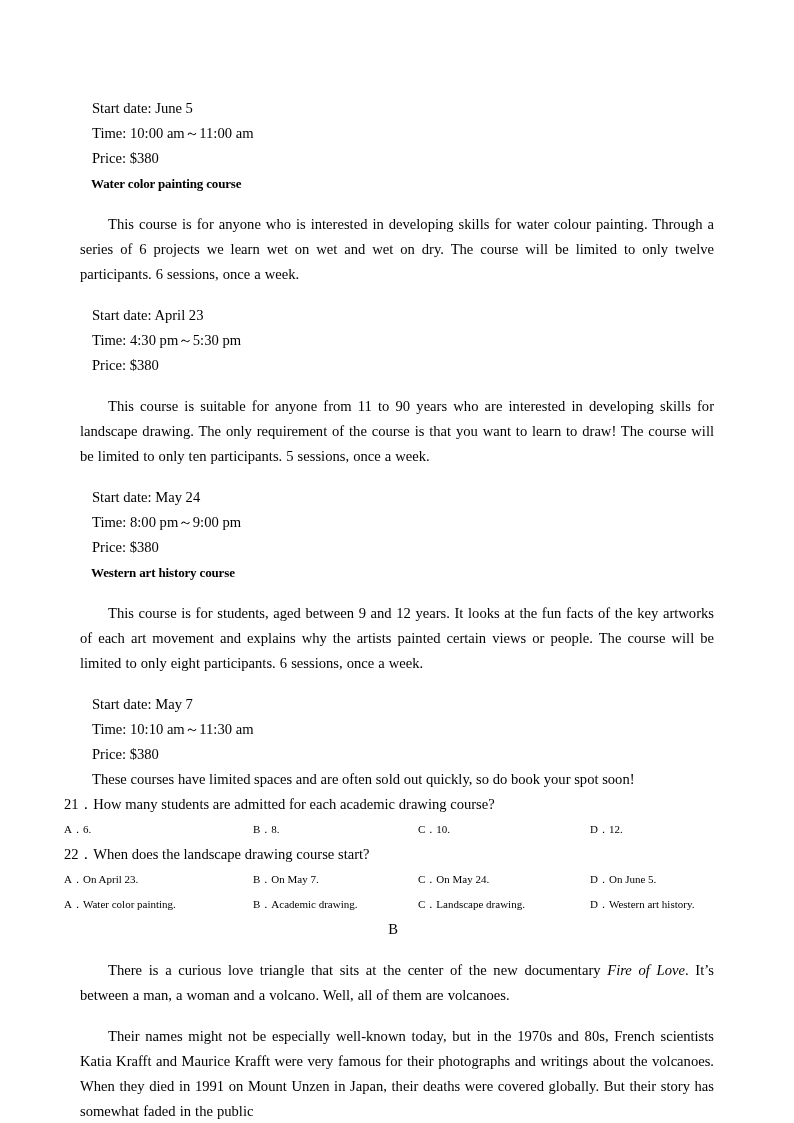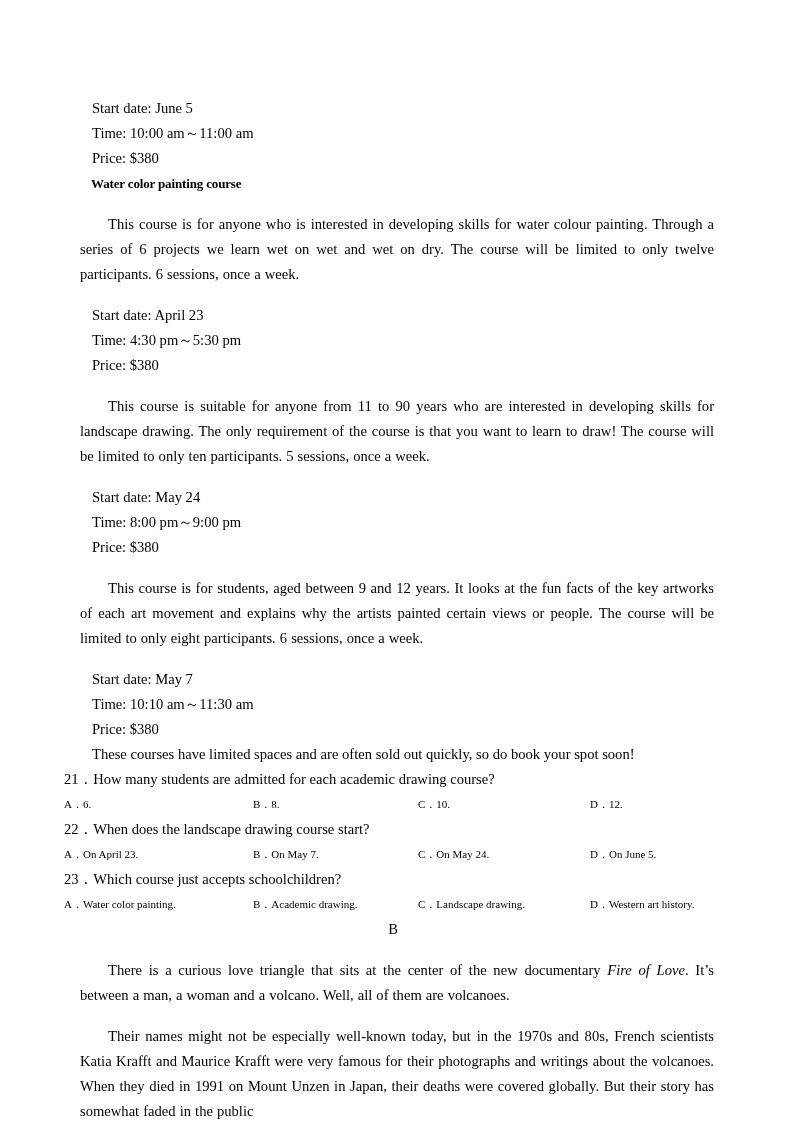--- a/index.html
+++ b/index.html
@@ -101,20 +101,21 @@
     <p class="para">This course is for anyone who is interested in developing skills for water colour painting.  Through a series of 6 projects we learn wet on wet and wet on dry. The course will be limited to only twelve participants. 6 sessions, once a week.</p>
     <div class="detail">Start date: April 23</div>
     <div class="detail">Time: 4:30 pm～5:30 pm</div>
     <div class="detail">Price: $380</div>
 
     <p class="para">This course is suitable for anyone from 11 to 90 years who are interested in developing skills for landscape drawing. The only requirement of the course is that you want to learn to draw! The course will be limited to only ten participants. 5 sessions, once a week.</p>
     <div class="detail">Start date: May 24</div>
     <div class="detail">Time: 8:00 pm～9:00 pm</div>
     <div class="detail">Price: $380</div>
 
+    <div class="heading">Western art history course</div>
     <p class="para">This course is for students, aged between 9 and 12 years. It looks at the fun facts of the key artworks of each art movement and explains why the artists painted certain views or people.  The course will be limited to only eight participants.  6 sessions, once a week.</p>
     <div class="detail">Start date: May 7</div>
     <div class="detail">Time: 10:10 am～11:30 am</div>
     <div class="detail">Price: $380</div>
 
     <div class="closing">These courses have limited  spaces and are often sold out quickly, so do book your spot soon!</div>
 
     <div class="question"><span>21．</span><span>How many students are admitted for each academic drawing course?</span></div>
     <div class="options">
       <span class="opt opt-a"><span>A．</span><span>6.</span></span>
@@ -124,21 +125,20 @@
     </div>
 
     <div class="question"><span>22．</span><span>When does the landscape drawing course start?</span></div>
     <div class="options">
       <span class="opt opt-a"><span>A．</span><span>On April 23.</span></span>
       <span class="opt opt-b"><span>B．</span><span>On May 7.</span></span>
       <span class="opt opt-c"><span>C．</span><span>On May 24.</span></span>
       <span class="opt opt-d"><span>D．</span><span>On June 5.</span></span>
     </div>
 
-    <div class="question"><span>23．</span><span>Which course just accepts schoolchildren?</span></div>
     <div class="options">
       <span class="opt opt-a"><span>A．</span><span>Water color painting.</span></span>
       <span class="opt opt-b"><span>B．</span><span>Academic drawing.</span></span>
       <span class="opt opt-c"><span>C．</span><span>Landscape drawing.</span></span>
       <span class="opt opt-d"><span>D．</span><span>Western art history.</span></span>
     </div>
 
     <div class="section-label">B</div>
 
     <p class="para"><span>There is a curious love triangle that sits at the center of the new documentary </span><span class="ital">Fire of Love</span><span>. It’s between a man, a woman and a volcano. Well, all of them are volcanoes.</span></p>

